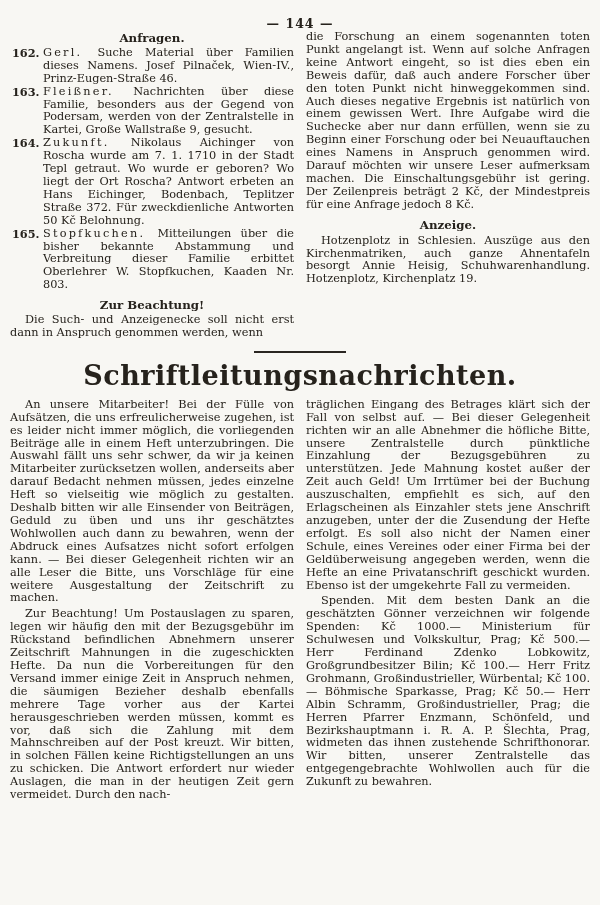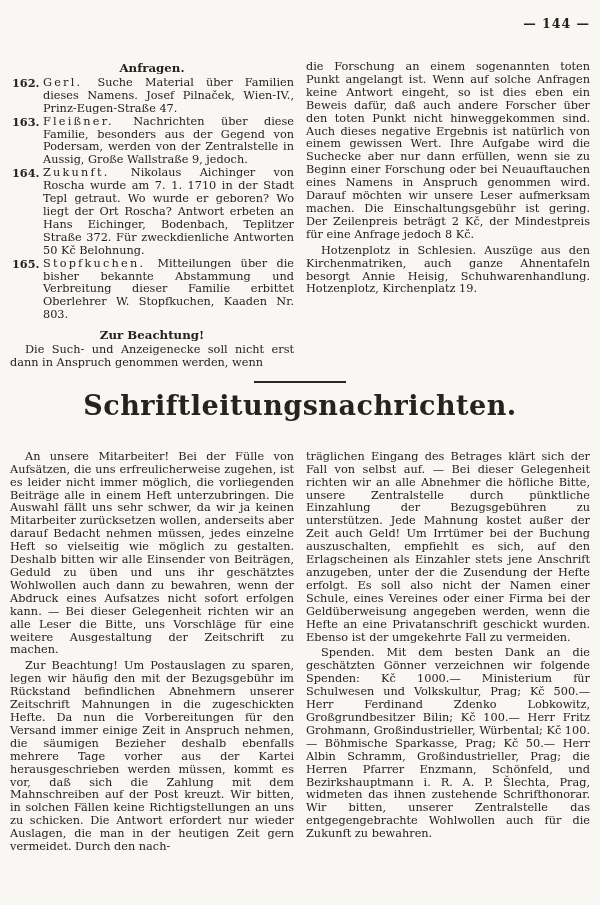--- a/index.html
+++ b/index.html
@@ -8,39 +8,38 @@
     width:600px;height:905px;
     margin:0 auto;
     background:#f8f7f3;
     color:#26221c;
     font-family:"DejaVu Serif","Liberation Serif",serif;
     overflow:hidden;
     box-sizing:border-box;
     padding:16px 10px 0 10px;
   }
   .pagenum{
-    text-align:right;
+    text-align:center;
     font-size:12.5px;
     font-weight:bold;
     letter-spacing:1px;
     margin-bottom:0;
   }
   .sec-title{
     text-align:center;
     font-size:23px;
     font-weight:bold;
     margin:10px 0 10px 0;
     letter-spacing:0.5px;
   }
   .sec-title.second{font-size:27px;margin:6px 0 8px 0;}
   .cols{
     display:flex;
     gap:12px;
     align-items:flex-start;
-    margin-top:30px;
   }
   .col{
     width:50%;
     font-size:11.3px;
     line-height:12.9px;
     text-align:justify;
   }
   .subhead{
     text-align:center;
     font-weight:bold;
@@ -77,44 +76,45 @@
 
   <div class="pagenum">— 144 —</div>
 
 
   <div class="cols">
     <div class="col">
       <div class="subhead">Anfragen.</div>
 
       <div class="qitem">
         <span class="qnum">162.</span><span class="qname">Gerl.</span>
-        <span>Suche Material über Familien dieses Namens. Josef Pilnaček, Wien-IV., Prinz-Eugen-Straße 47.</span>
+        <span>Suche Material über Familien dieses Namens. Josef Pilnaček, Wien-IV., Prinz-Eugen-Straße 46.</span>
       </div>
 
       <div class="qitem">
         <span class="qnum">163.</span><span class="qname">Fleißner.</span>
-        <span>Nachrichten über diese Familie, besonders aus der Gegend von Podersam, werden von der Zentralstelle in Aussig, Große Wallstraße 9, jedoch.</span>
+        <span>Nachrichten über diese Familie, besonders aus der Gegend von Podersam, werden von der Zentralstelle in Kartei, Große Wallstraße 9, gesucht.</span>
       </div>
 
       <div class="qitem">
         <span class="qnum">164.</span><span class="qname">Zukunft.</span>
         <span>Nikolaus Aichinger von Roscha wurde am 7. 1. 1710 in der Stadt Tepl getraut. Wo wurde er geboren? Wo liegt der Ort Roscha? Antwort erbeten an Hans Eichinger, Bodenbach, Teplitzer Straße 372. Für zweckdienliche Antworten 50 Kč Belohnung.</span>
       </div>
 
       <div class="qitem">
         <span class="qnum">165.</span><span class="qname">Stopfkuchen.</span>
         <span>Mitteilungen über die bisher bekannte Abstammung und Verbreitung dieser Familie erbittet Oberlehrer W. Stopfkuchen, Kaaden Nr. 803.</span>
       </div>
 
       <div class="subhead spaced">Zur Beachtung!</div>
       <p class="indent">Die Such- und Anzeigenecke soll nicht erst dann in Anspruch genommen werden, wenn</p>
     </div>
 
     <div class="col">
       <p>die Forschung an einem sogenannten toten Punkt angelangt ist. Wenn auf solche Anfragen keine Antwort eingeht, so ist dies eben ein Beweis dafür, daß auch andere Forscher über den toten Punkt nicht hinweggekommen sind. Auch dieses negative Ergebnis ist natürlich von einem gewissen Wert. Ihre Aufgabe wird die Suchecke aber nur dann erfüllen, wenn sie zu Beginn einer Forschung oder bei Neuauftauchen eines Namens in Anspruch genommen wird. Darauf möchten wir unsere Leser aufmerksam machen. Die Einschaltungsgebühr ist gering. Der Zeilenpreis beträgt 2 Kč, der Mindestpreis für eine Anfrage jedoch 8 Kč.</p>
+      <div class="subhead spaced">Anzeige.</div>
       <p class="indent gap"><span class="lead">Hotzenplotz</span><span> in Schlesien. Auszüge aus den Kirchenmatriken, auch ganze Ahnentafeln besorgt Annie Heisig, Schuhwarenhandlung. Hotzenplotz, Kirchenplatz 19.</span></p>
     </div>
   </div>
 
   <div class="divider"></div>
 
   <h1 class="sec-title second">Schriftleitungsnachrichten.</h1>
 
   <div class="cols">
     <div class="col">

